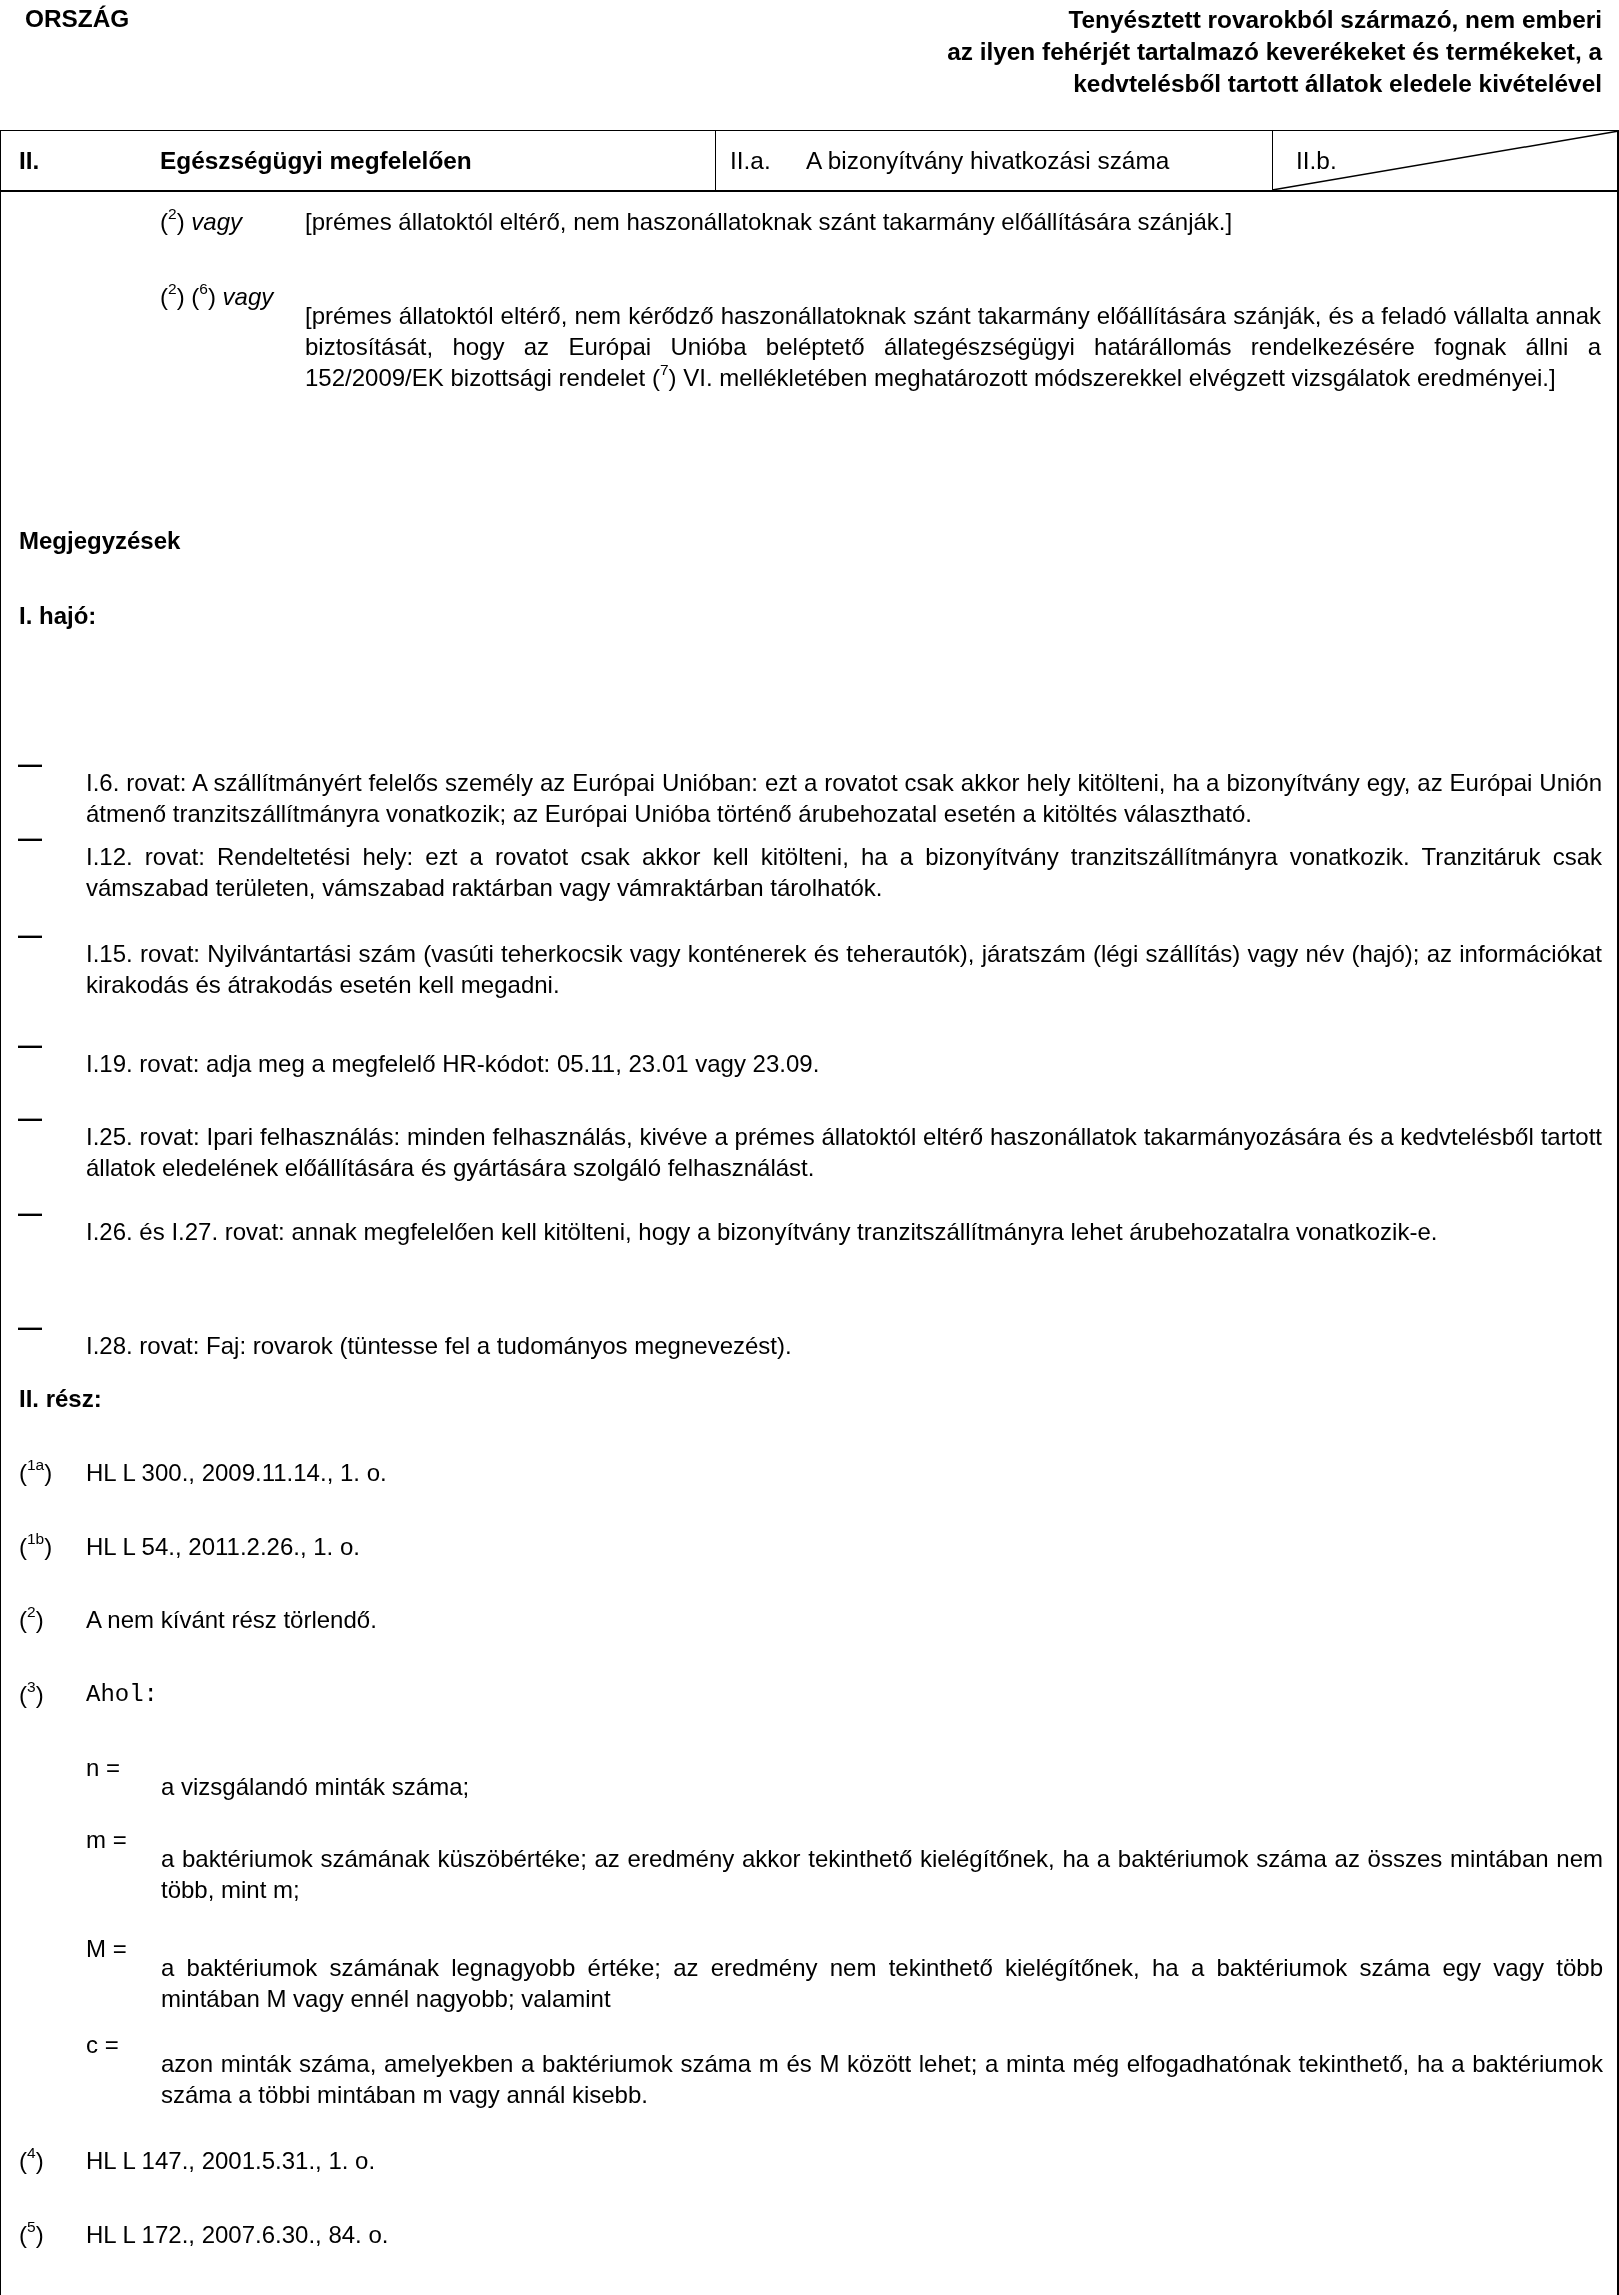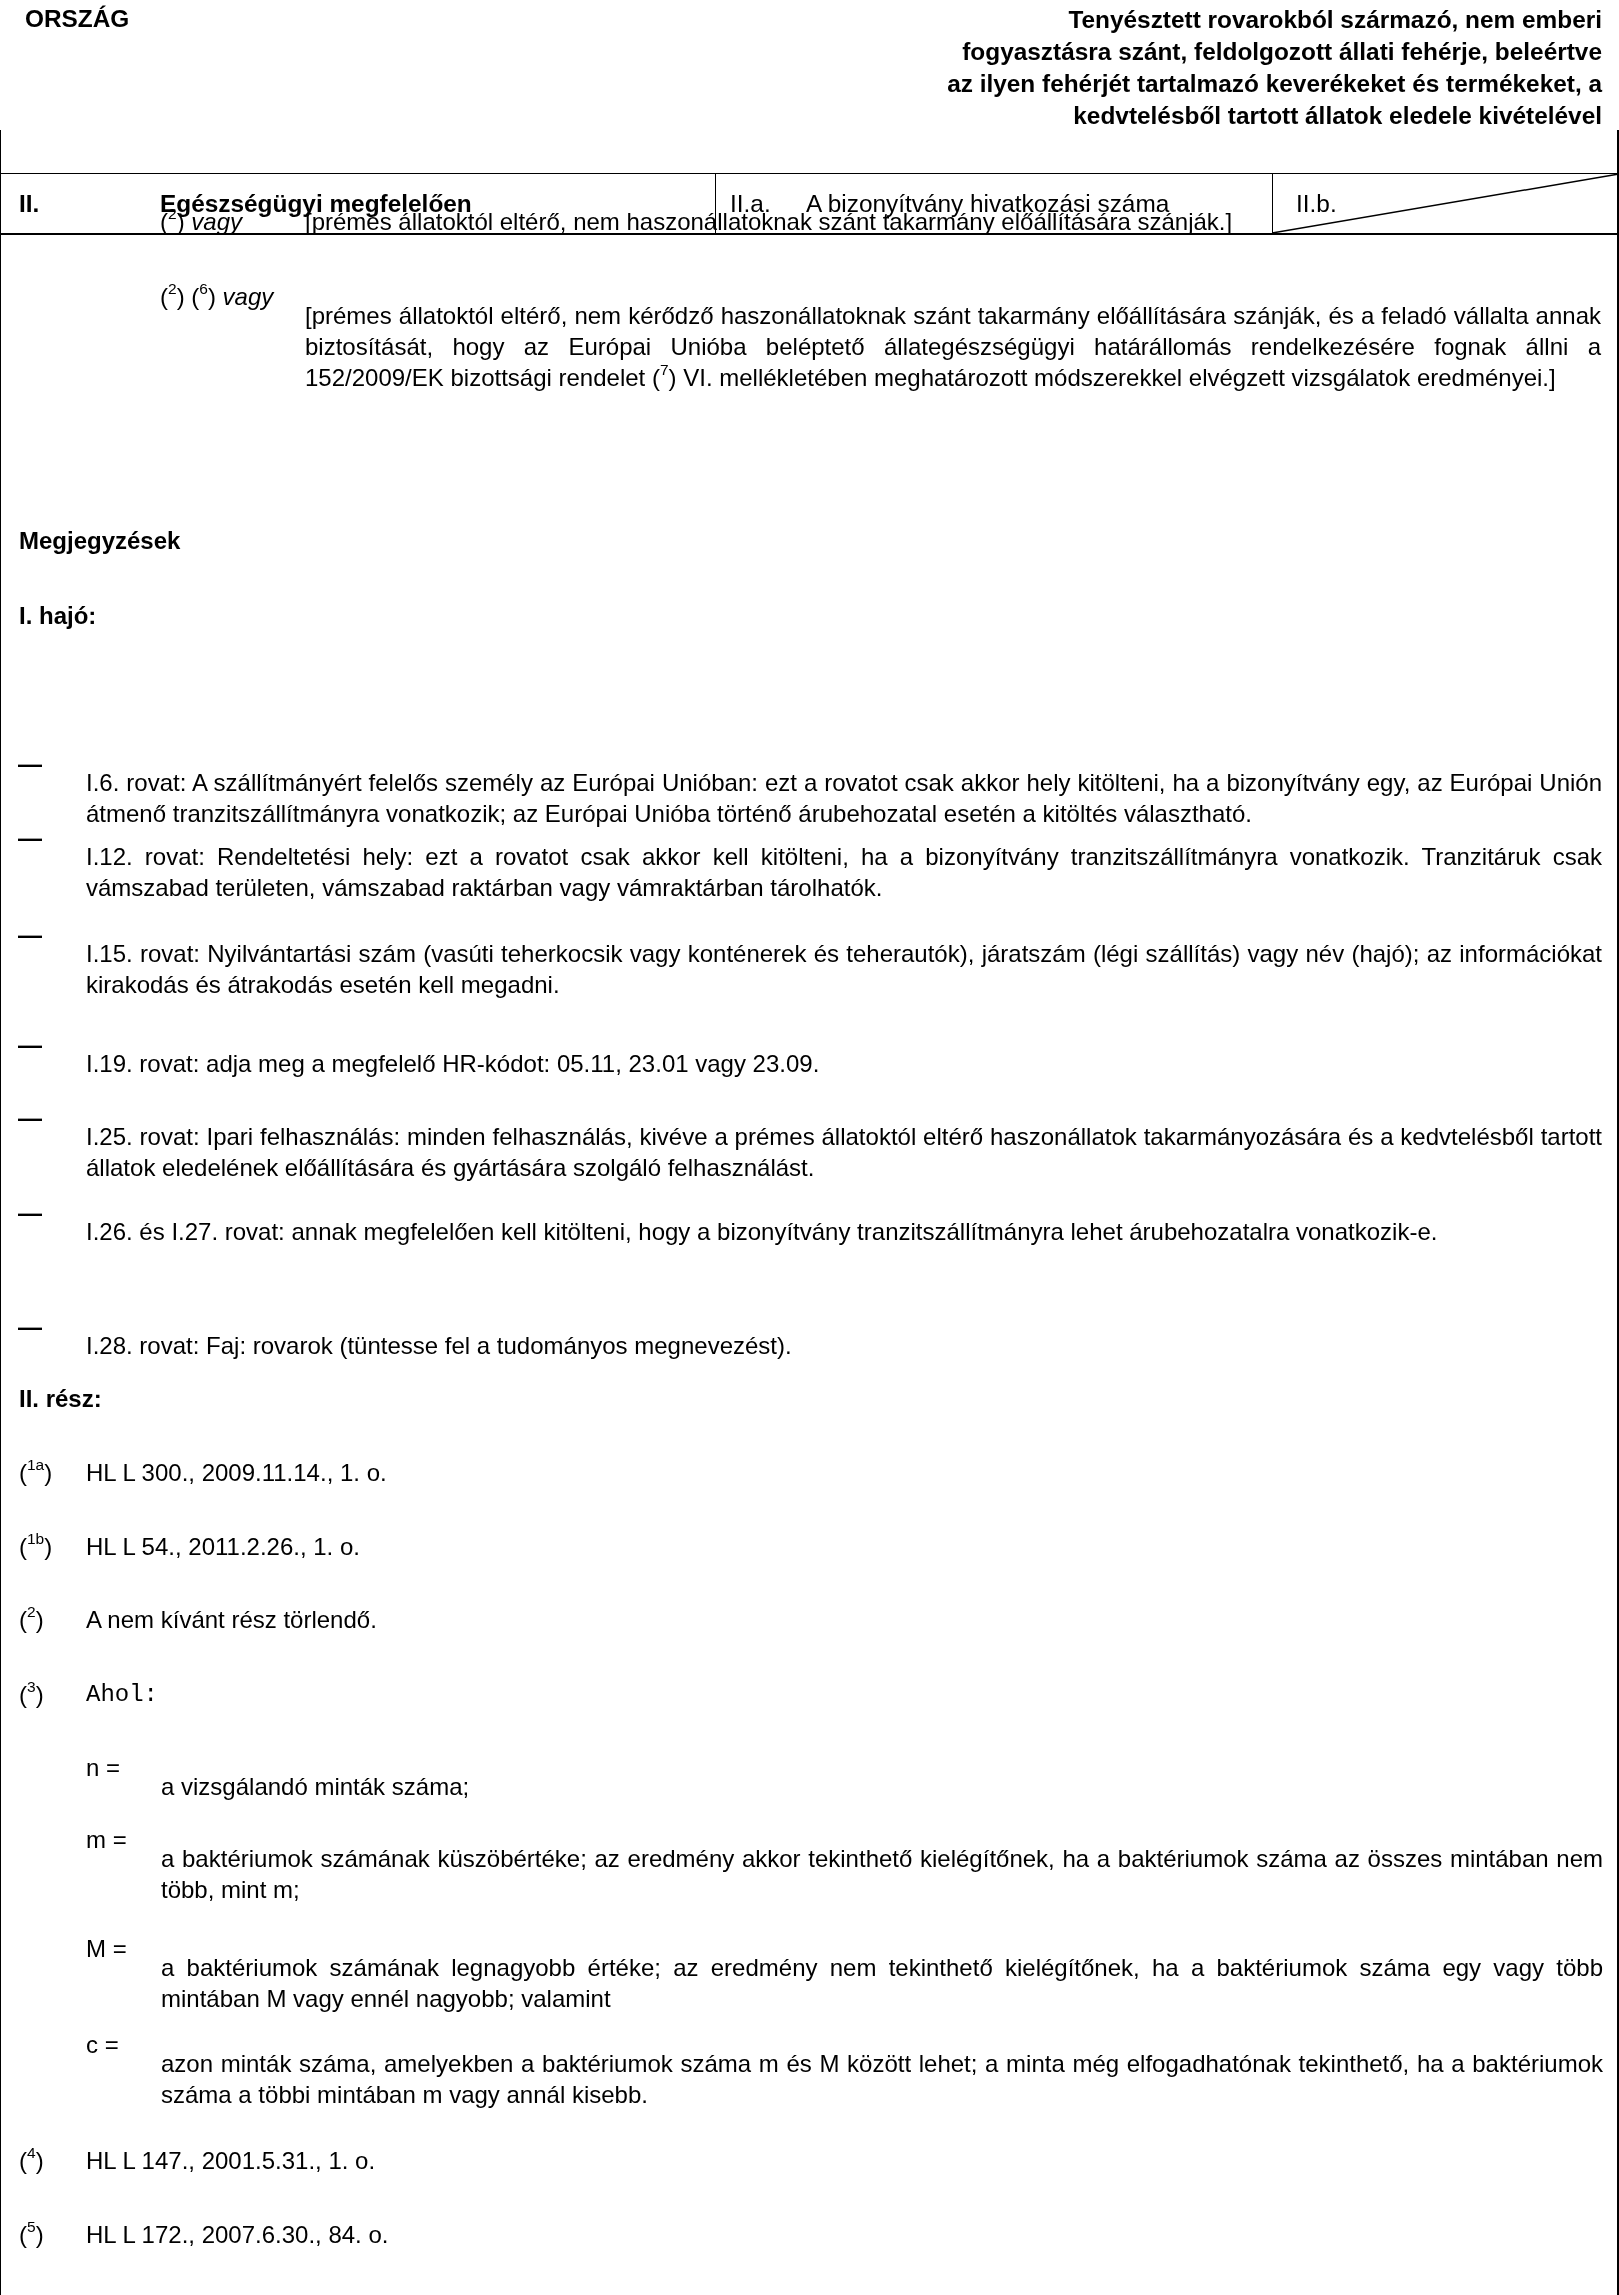--- a/index.html
+++ b/index.html
@@ -12,21 +12,20 @@
   .country { left: 25px; top: 3.6px; font-weight: bold; font-size: 24.4px; line-height: 29px; }
   .title {
     right: 18px; top: 3.6px; width: 894px; text-align: right;
     font-weight: bold; font-size: 24.4px; line-height: 32px;
   }
   
   .hdr {
     left: 0; top: 130px; width: 1619px; height: 62px;
     border-top: 1.8px solid #000; border-bottom: 2.4px solid #000;
     box-sizing: border-box;
-    margin-top: 43px;
   }
   .hdr .cell { position: absolute; top: 0; height: 100%; display: flex; align-items: center; }
   .vsep { position: absolute; top: 0; bottom: 0; width: 0; border-left: 1.2px solid #000; }
   .hdr-num { left: 19px; font-weight: bold; font-size: 24.4px; }
   .hdr-title { left: 160px; font-weight: bold; font-size: 24.4px; }
   .hdr-a-num { left: 730px; font-size: 24.4px; }
   .hdr-a-text { left: 806px; font-size: 24.4px; }
   .hdr-b { left: 1296px; font-size: 24.4px; }
   .diag { position: absolute; left: 1272px; top: 0; width: 347px; height: 100%; }
   
@@ -40,21 +39,20 @@
   .bold { font-weight: bold; }
   .italic { font-style: italic; }
   .dash { position: absolute; left: 18px; font-weight: bold; }
 </style>
 </head>
 <body>
 
 <div class="abs country">ORSZÁG</div>
 <div class="abs title">
   <div>Tenyésztett rovarokból származó, nem emberi</div>
-  <div>fogyasztásra szánt, feldolgozott állati fehérje, beleértve</div>
   <div>az ilyen fehérjét tartalmazó keverékeket és termékeket, a</div>
   <div>kedvtelésből tartott állatok eledele kivételével</div>
 </div>
 
 <div class="abs frame-left"></div>
 <div class="abs frame-right"></div>
 
 <div class="abs hdr">
   <div class="cell hdr-num">II.</div>
   <div class="cell hdr-title">Egészségügyi megfelelően</div>

